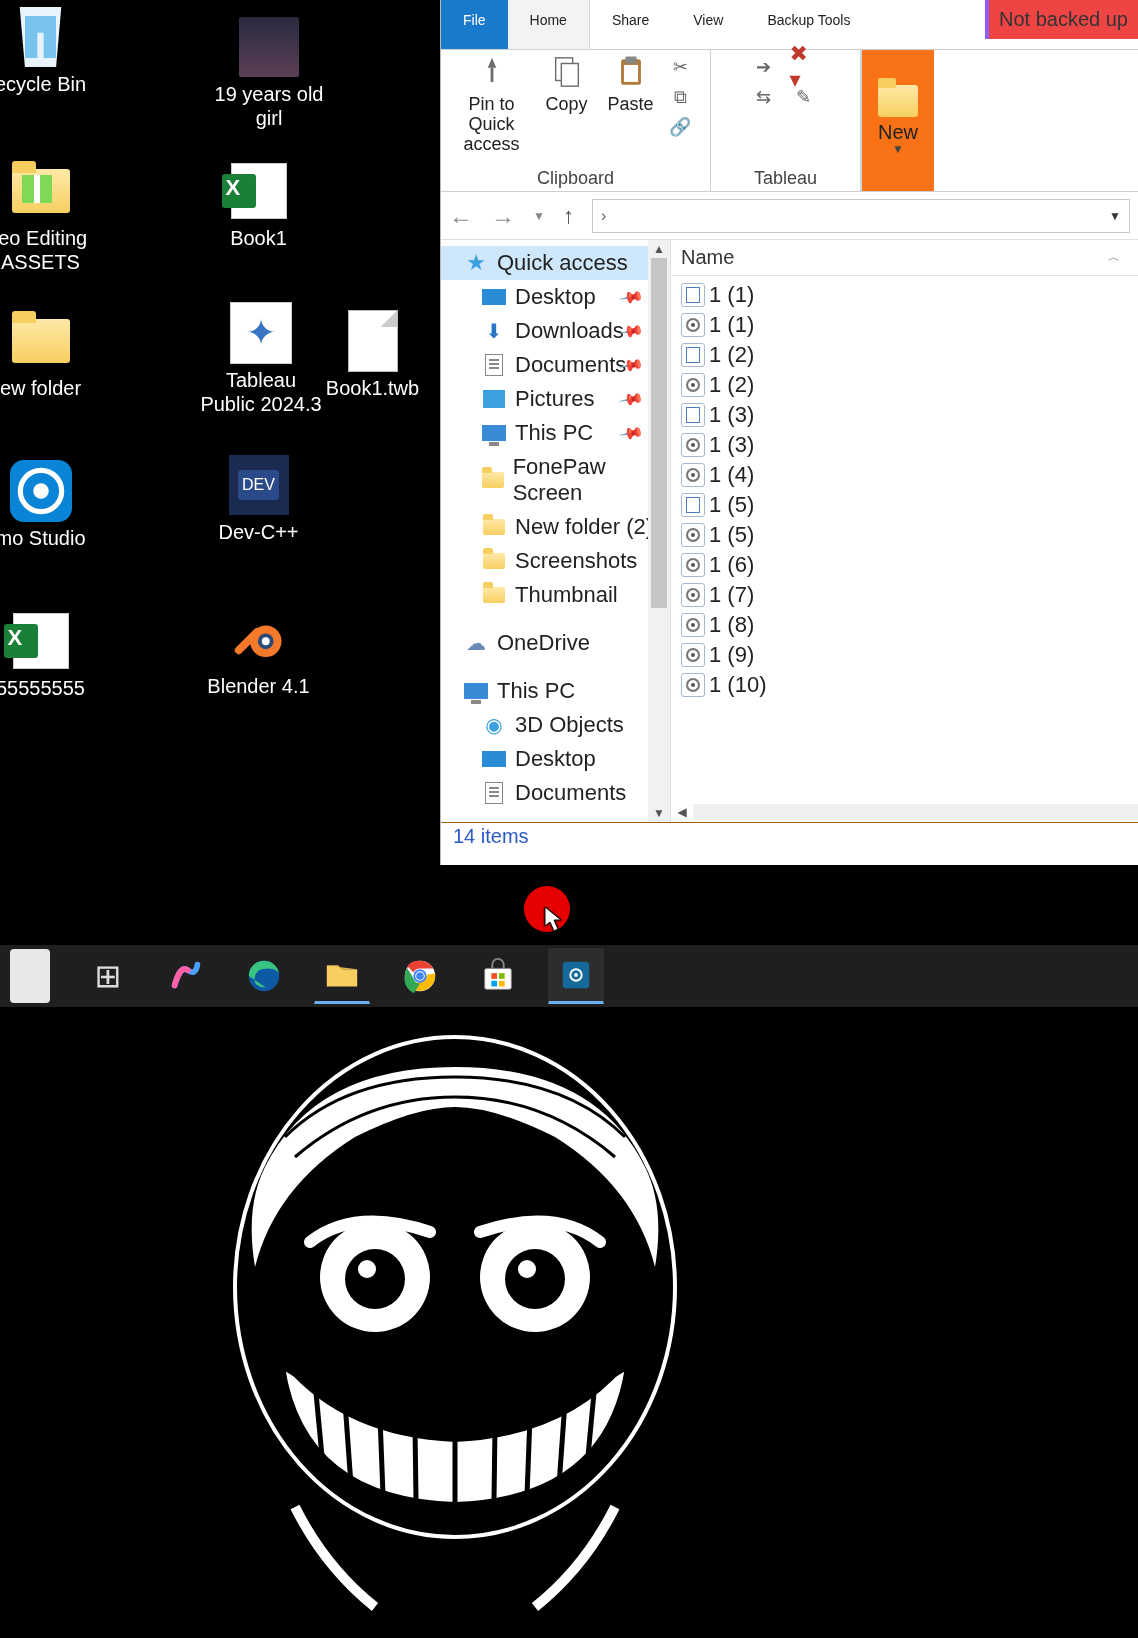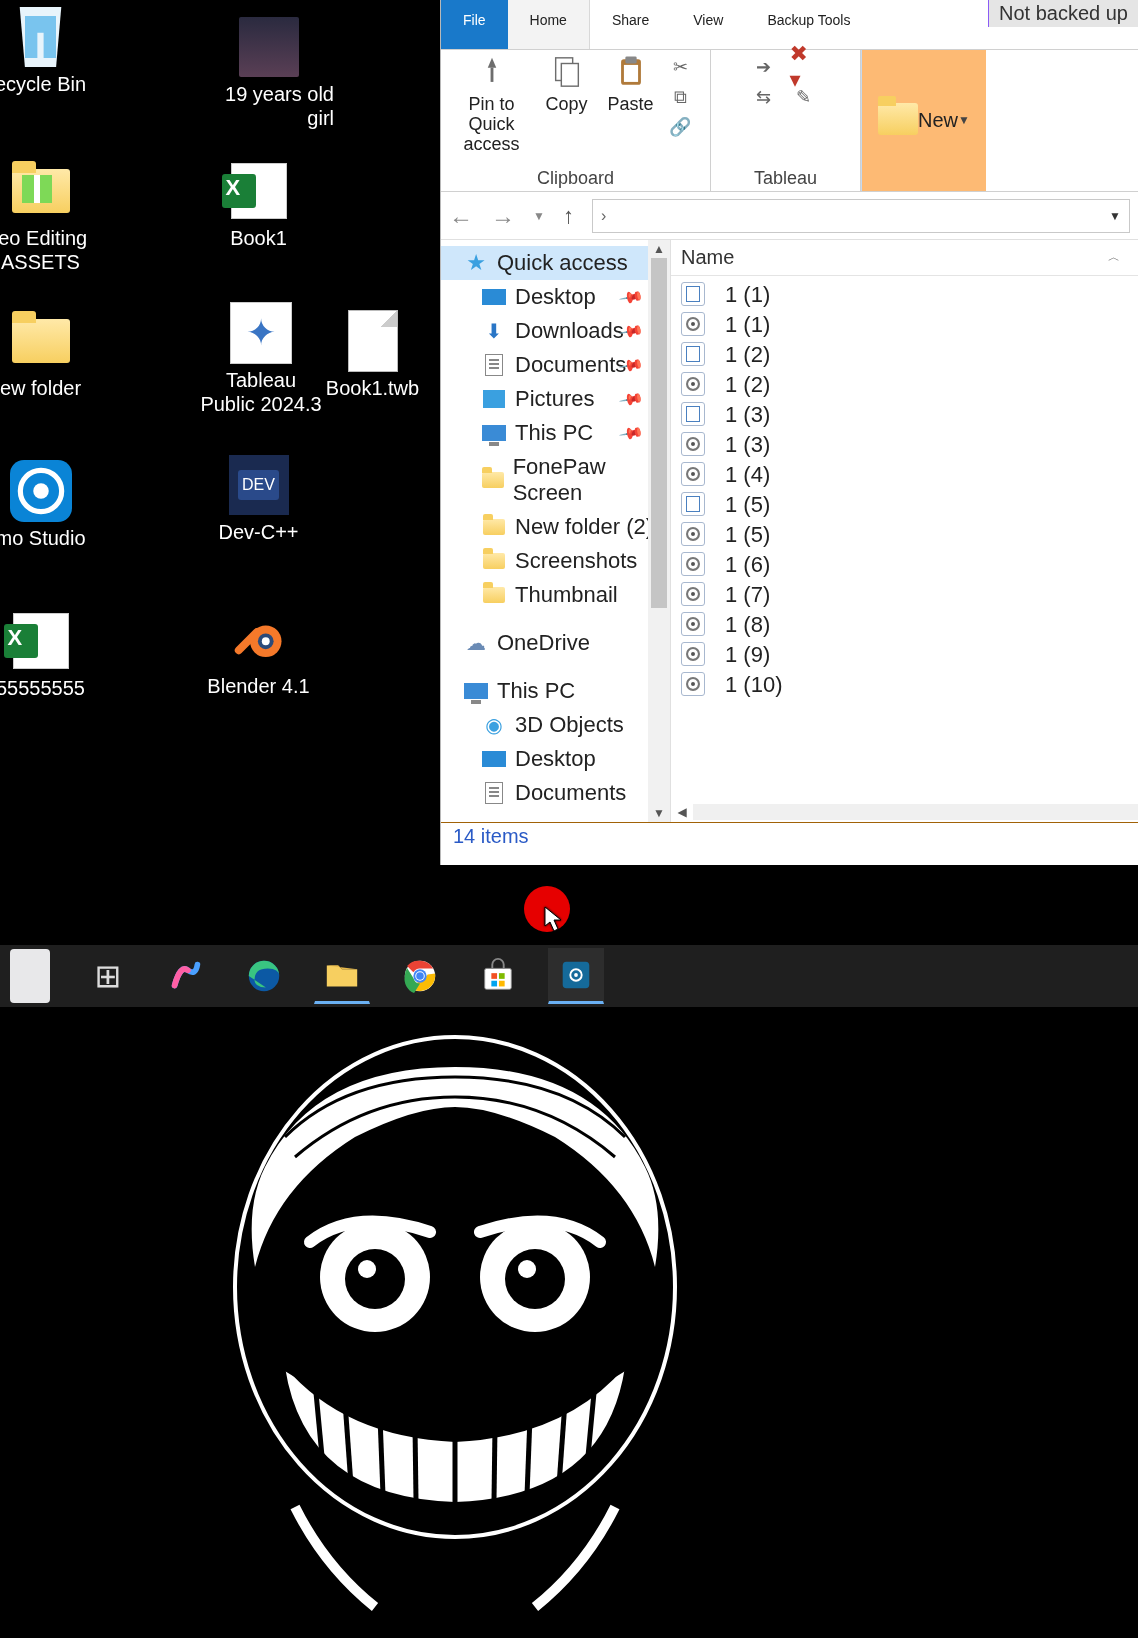--- a/index.html
+++ b/index.html
@@ -80,22 +80,22 @@
     left: 440px; top: 0;
     width: 698px;
     height: 865px;
     background: #fff;
     border-left: 1px solid #b8b8b8;
     font-size: 20px;
     color: #222;
   }
   .notbacked {
     position:absolute; top:0; right:0;
-    background:#e5e5e5; color:#333; padding:2px 10px;
-    border-left:1px solid #8b5cf6;
+    background:#ef4444; color:#333; padding:8px 10px;
+    border-left:4px solid #8b5cf6;
   }
   .tabs {
     display:flex; height:50px; border-bottom:1px solid #d0d0d0;
     align-items:stretch;
   }
   .tab {
     padding: 12px 22px 0;
     font-size: 14px;
     cursor:default;
   }
@@ -104,21 +104,21 @@
   .ribbon-row{display:flex;height:142px;border-bottom:1px solid #d0d0d0;}
   .ribgrp{border-right:1px solid #d0d0d0;padding:4px 6px 2px;display:flex;flex-direction:column;align-items:center;justify-content:space-between;}
   .ribgrp .btns{display:flex;gap:6px;align-items:flex-start;height:106px;}
   .ribgrp .grpname{font-size:18px;color:#444;}
   .bigbtn{display:flex;flex-direction:column;align-items:center;width:80px;text-align:center;font-size:18px;line-height:20px;gap:4px;}
   .bigbtn .ic{width:36px;height:36px;display:flex;align-items:center;justify-content:center;}
   .pin-ic svg, .copy-ic svg, .paste-ic svg, .new-ic svg, .org-ic svg {width:34px;height:34px;}
   .minibtns{display:flex;flex-direction:column;gap:4px;width:34px;}
   .mini{width:30px;height:26px;border:1px solid transparent;display:flex;align-items:center;justify-content:center;font-size:18px;color:#666;}
   .org-col{display:flex;align-items:center;gap:10px;}
-  .newgrp{background:#fdba74;border-left:1px solid #c6d9ee;padding:6px 16px;display:flex;flex-direction:row;align-items:center;justify-content:center;}
+  .newgrp{background:#f97316;border-left:1px solid #c6d9ee;padding:6px 16px;display:flex;flex-direction:column;align-items:center;justify-content:center;}
   .newgrp .fold{width:40px;height:32px;background:linear-gradient(#ffe9a8,#f7cf60);border-radius:3px;position:relative;margin-bottom:4px;}
   .newgrp .fold:before{content:"";position:absolute;top:-7px;left:0;width:18px;height:10px;background:#f7cf60;border-radius:2px 2px 0 0;}
   .newgrp .cap{font-size:20px;}
   .newgrp .dd{font-size:12px;color:#444;margin-top:-2px;}
 
   .navrow{height:48px;display:flex;align-items:center;padding:0 8px;gap:18px;border-bottom:1px solid #e0e0e0;}
   .navrow .arrow{font-size:24px;color:#888;}
   .navrow .up{font-size:22px;color:#555;}
   .addr{flex:1;height:34px;border:1px solid #c9c9c9;display:flex;align-items:center;padding:0 8px;justify-content:space-between;}
   .addr .crumb{color:#666;font-size:16px;}
@@ -146,21 +146,21 @@
   .ni-pic{width:22px;height:18px;background:#3aa0e0;position:relative;}
   .ni-star{color:#3aa0e0;font-size:22px;}
   .ni-cloud{color:#6a8bb5;font-size:20px;}
   .ni-3d{color:#3aa0e0;font-size:20px;}
   .nav-sep{height:14px;}
 
   .listpane{flex:1;position:relative;}
   .col-header{display:flex;align-items:center;padding:6px 10px;border-bottom:1px solid #e4e4e4;font-size:20px;color:#333;}
   .col-header .sortarr{font-size:12px;color:#666;margin-left:auto;margin-right:8px;}
   .file-list{padding:4px 0;}
-  .frow{display:flex;align-items:flex-start;gap:20px;padding:2px 10px;font-size:22px;}
+  .frow{display:flex;align-items:center;gap:4px;padding:2px 10px;font-size:22px;}
   .fic{width:24px;height:24px;border:1px solid #a8b8cf;background:#fff;border-radius:3px;display:flex;align-items:center;justify-content:center;}
   .fic.doc:after{content:"";width:12px;height:14px;border:1px solid #4a80c0;}
   .fic.media{position:relative;}
   .fic.media:after{content:"";width:10px;height:10px;border-radius:50%;border:2px solid #777;box-shadow:inset 0 0 0 3px #fff,inset 0 0 0 5px #555;}
   .list-scroll-h{position:absolute;left:0;bottom:0;width:100%;height:20px;display:flex;align-items:center;}
   .list-scroll-h .lt{width:22px;text-align:center;color:#555;font-size:12px;}
   .list-scroll-h .track{flex:1;height:16px;background:#f0f0f0;}
 
   .statusbar{height:30px;padding:2px 12px;color:#2a5ac6;font-size:20px;border-top:1px solid #a16207;}
 
@@ -187,21 +187,21 @@
 
 <div class="desktop">
 
   <div class="di" style="left:-12px;top:6px;">
     <div class="icon-box">
         <div class="recycle-bin"></div>
       </div>
     <div>ecycle Bin</div>
   </div>
 
-  <div class="di" style="left:204px;top:16px;width:130px;text-align:right;">
+  <div class="di" style="left:204px;top:16px;width:130px;">
     <div class="icon-box">
         <div class="avatar-ic"></div>
       </div>
     <div>19 years old girl</div>
   </div>
 
   <div class="di" style="left:-12px;top:160px;">
     <div class="icon-box">
         <div class="folder-shape folder-green"></div>
       </div>

